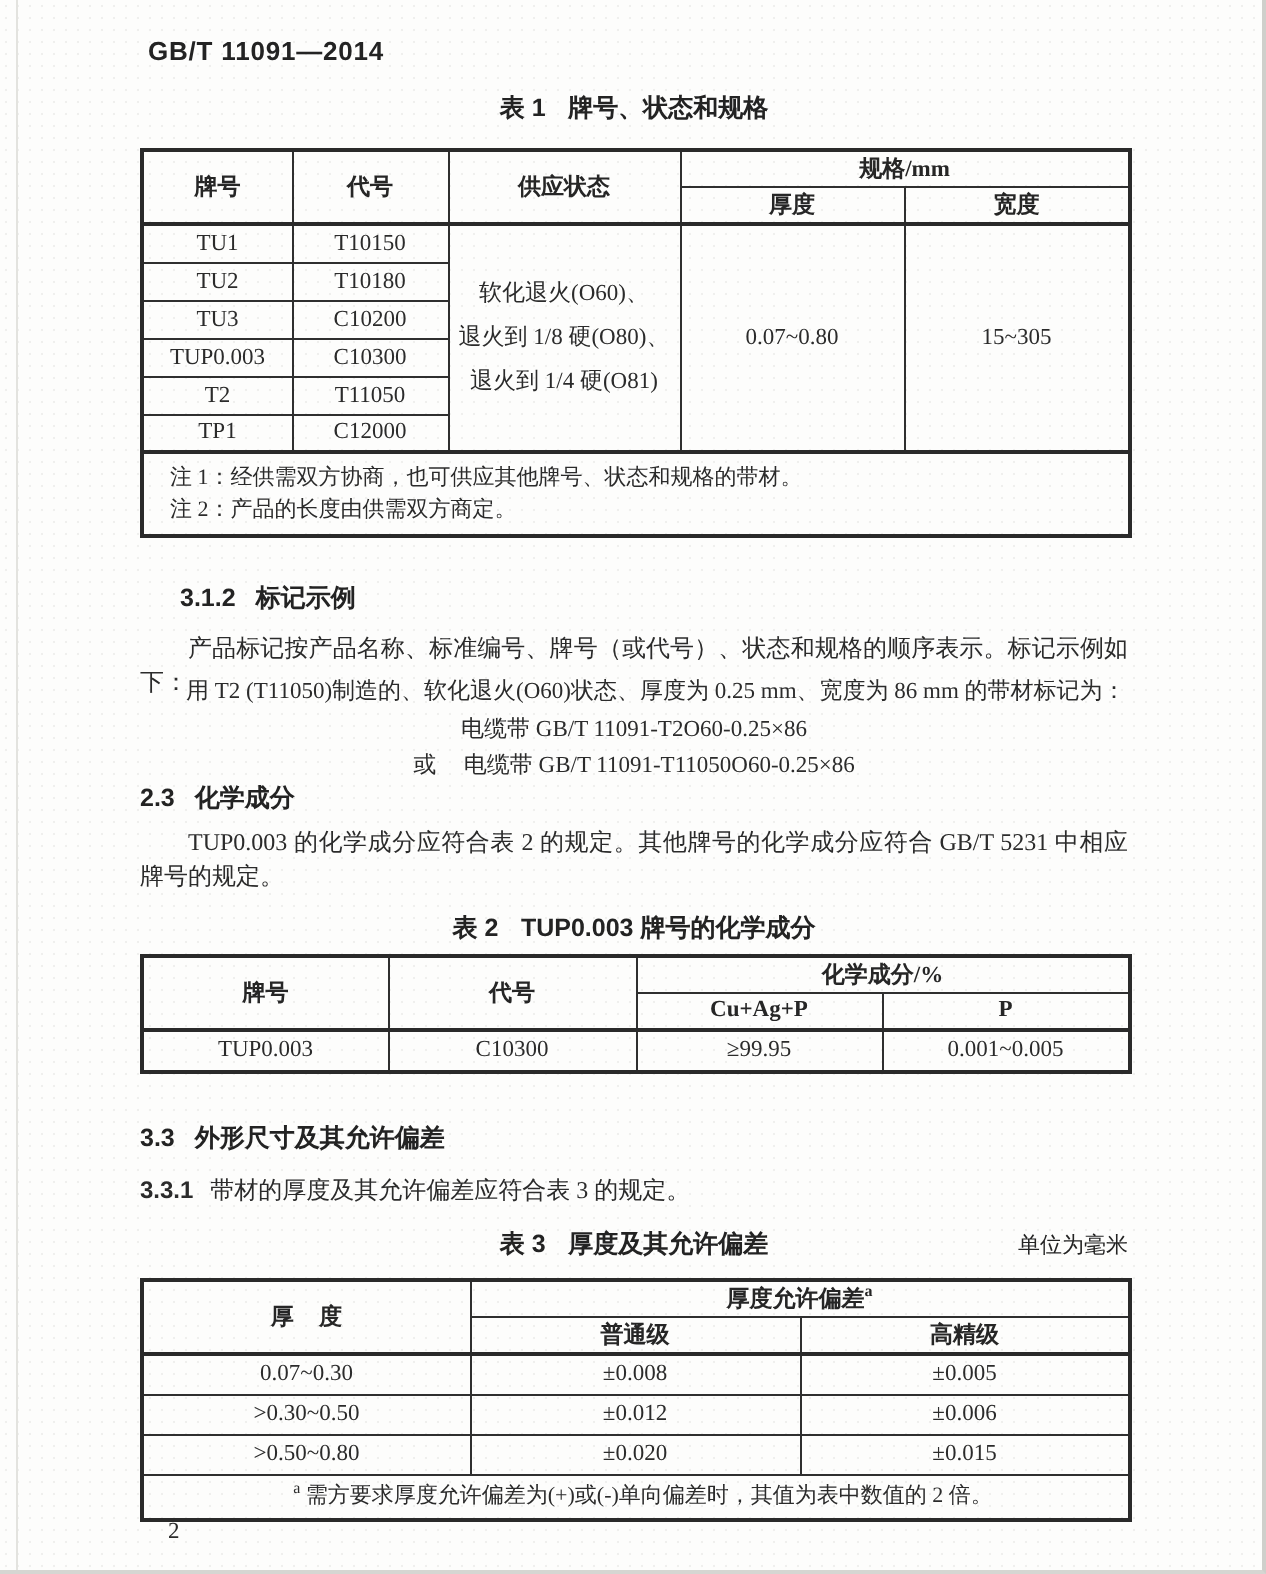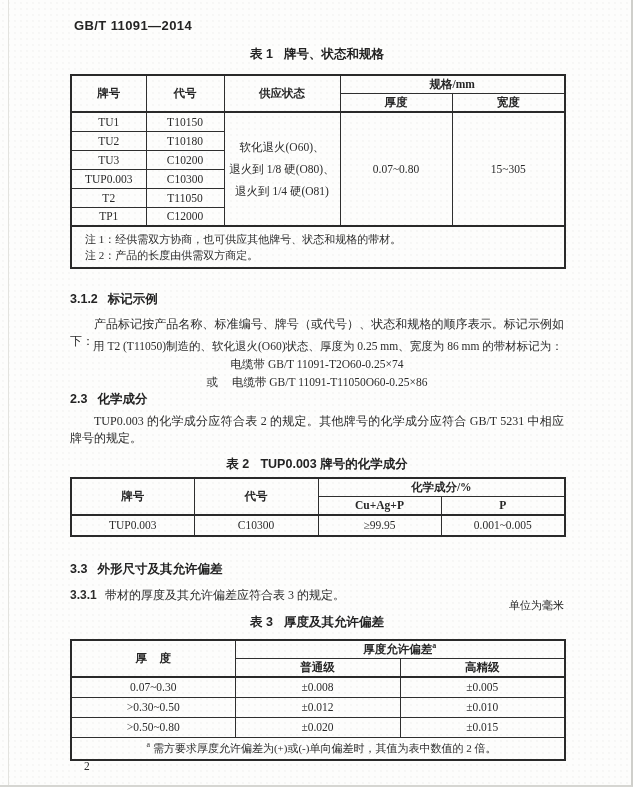--- a/index.html
+++ b/index.html
@@ -61,21 +61,21 @@
   .heading .num{margin-right:0.8em;}
 
   .para{position:absolute;left:70px;width:494px;font-size:12px;line-height:17px;text-align:justify;}
   .indent{text-indent:2em;}
   .example{position:absolute;left:70px;width:494px;text-align:center;font-size:11.5px;}
   .example .pfx{margin-right:1.2em;}
 
   .subclause{position:absolute;left:70px;width:494px;font-size:12px;}
   .subclause .num{font-family:"Liberation Sans","DejaVu Sans",sans-serif;font-weight:bold;margin-right:0.7em;}
 
-  .unit-note{position:absolute;right:0;bottom:18px;font-weight:normal;font-family:"Liberation Serif","DejaVu Serif",serif;font-size:11px;}
+  .unit-note{position:absolute;right:0;bottom:1px;font-weight:normal;font-family:"Liberation Serif","DejaVu Serif",serif;font-size:11px;}
   .spread{letter-spacing:1.1em;text-indent:1.1em;}
   sup{font-size:8px;line-height:0;}
 
   .page-number{position:absolute;top:760px;left:84px;font-size:11.5px;}
 </style>
 </head>
 <body>
 
 <div class="page">
   <div class="edge-line"></div>
@@ -138,26 +138,26 @@
     </tr>
     <tr>
       <td colspan="5" class="notes-cell">
         <div>注 1：经供需双方协商，也可供应其他牌号、状态和规格的带材。</div>
         <div>注 2：产品的长度由供需双方商定。</div>
       </td>
     </tr>
   </tbody>
     </table>
 
-  <div class="heading" style="top:291px;">
+  <div class="heading" style="top:291px;margin-left:20px;">
     <span class="num">3.1.2</span><span>标记示例</span>
   </div>
   <div class="para indent" style="top:316px;">产品标记按产品名称、标准编号、牌号（或代号）、状态和规格的顺序表示。标记示例如下：</div>
   <div class="para indent" style="top:338px;font-size:11.5px;">用 T2 (T11050)制造的、软化退火(O60)状态、厚度为 0.25 mm、宽度为 86 mm 的带材标记为：</div>
-  <div class="example" style="top:357px;">电缆带 GB/T 11091-T2O60-0.25×74</div>
+  <div class="example" style="top:357px;">电缆带 GB/T 11091-T2O60-0.25×86</div>
   <div class="example" style="top:375px;">
     <span class="pfx">或</span><span>电缆带 GB/T 11091-T11050O60-0.25×86</span>
   </div>
 
   <div class="heading" style="top:391px;">
     <span class="num">2.3</span><span>化学成分</span>
   </div>
   <div class="para indent" style="top:413px;">TUP0.003 的化学成分应符合表 2 的规定。其他牌号的化学成分应符合 GB/T 5231 中相应牌号的规定。</div>
 
   <div class="tbl-title" style="top:456px;">
@@ -218,21 +218,21 @@
       <td class="head hb">高精级</td>
     </tr>
     <tr style="height:20px;">
       <td>0.07~0.30</td>
       <td>±0.008</td>
       <td>±0.005</td>
     </tr>
     <tr style="height:20px;">
       <td>&gt;0.30~0.50</td>
       <td>±0.012</td>
-      <td>±0.010</td>
+      <td>±0.006</td>
     </tr>
     <tr style="height:20px;">
       <td>&gt;0.50~0.80</td>
       <td>±0.020</td>
       <td>±0.015</td>
     </tr>
     <tr>
       <td colspan="3" class="fn-cell"><sup>a</sup> <span>需方要求厚度允许偏差为(+)或(-)单向偏差时，其值为表中数值的 2 倍。</span></td>
     </tr>
   </tbody>

